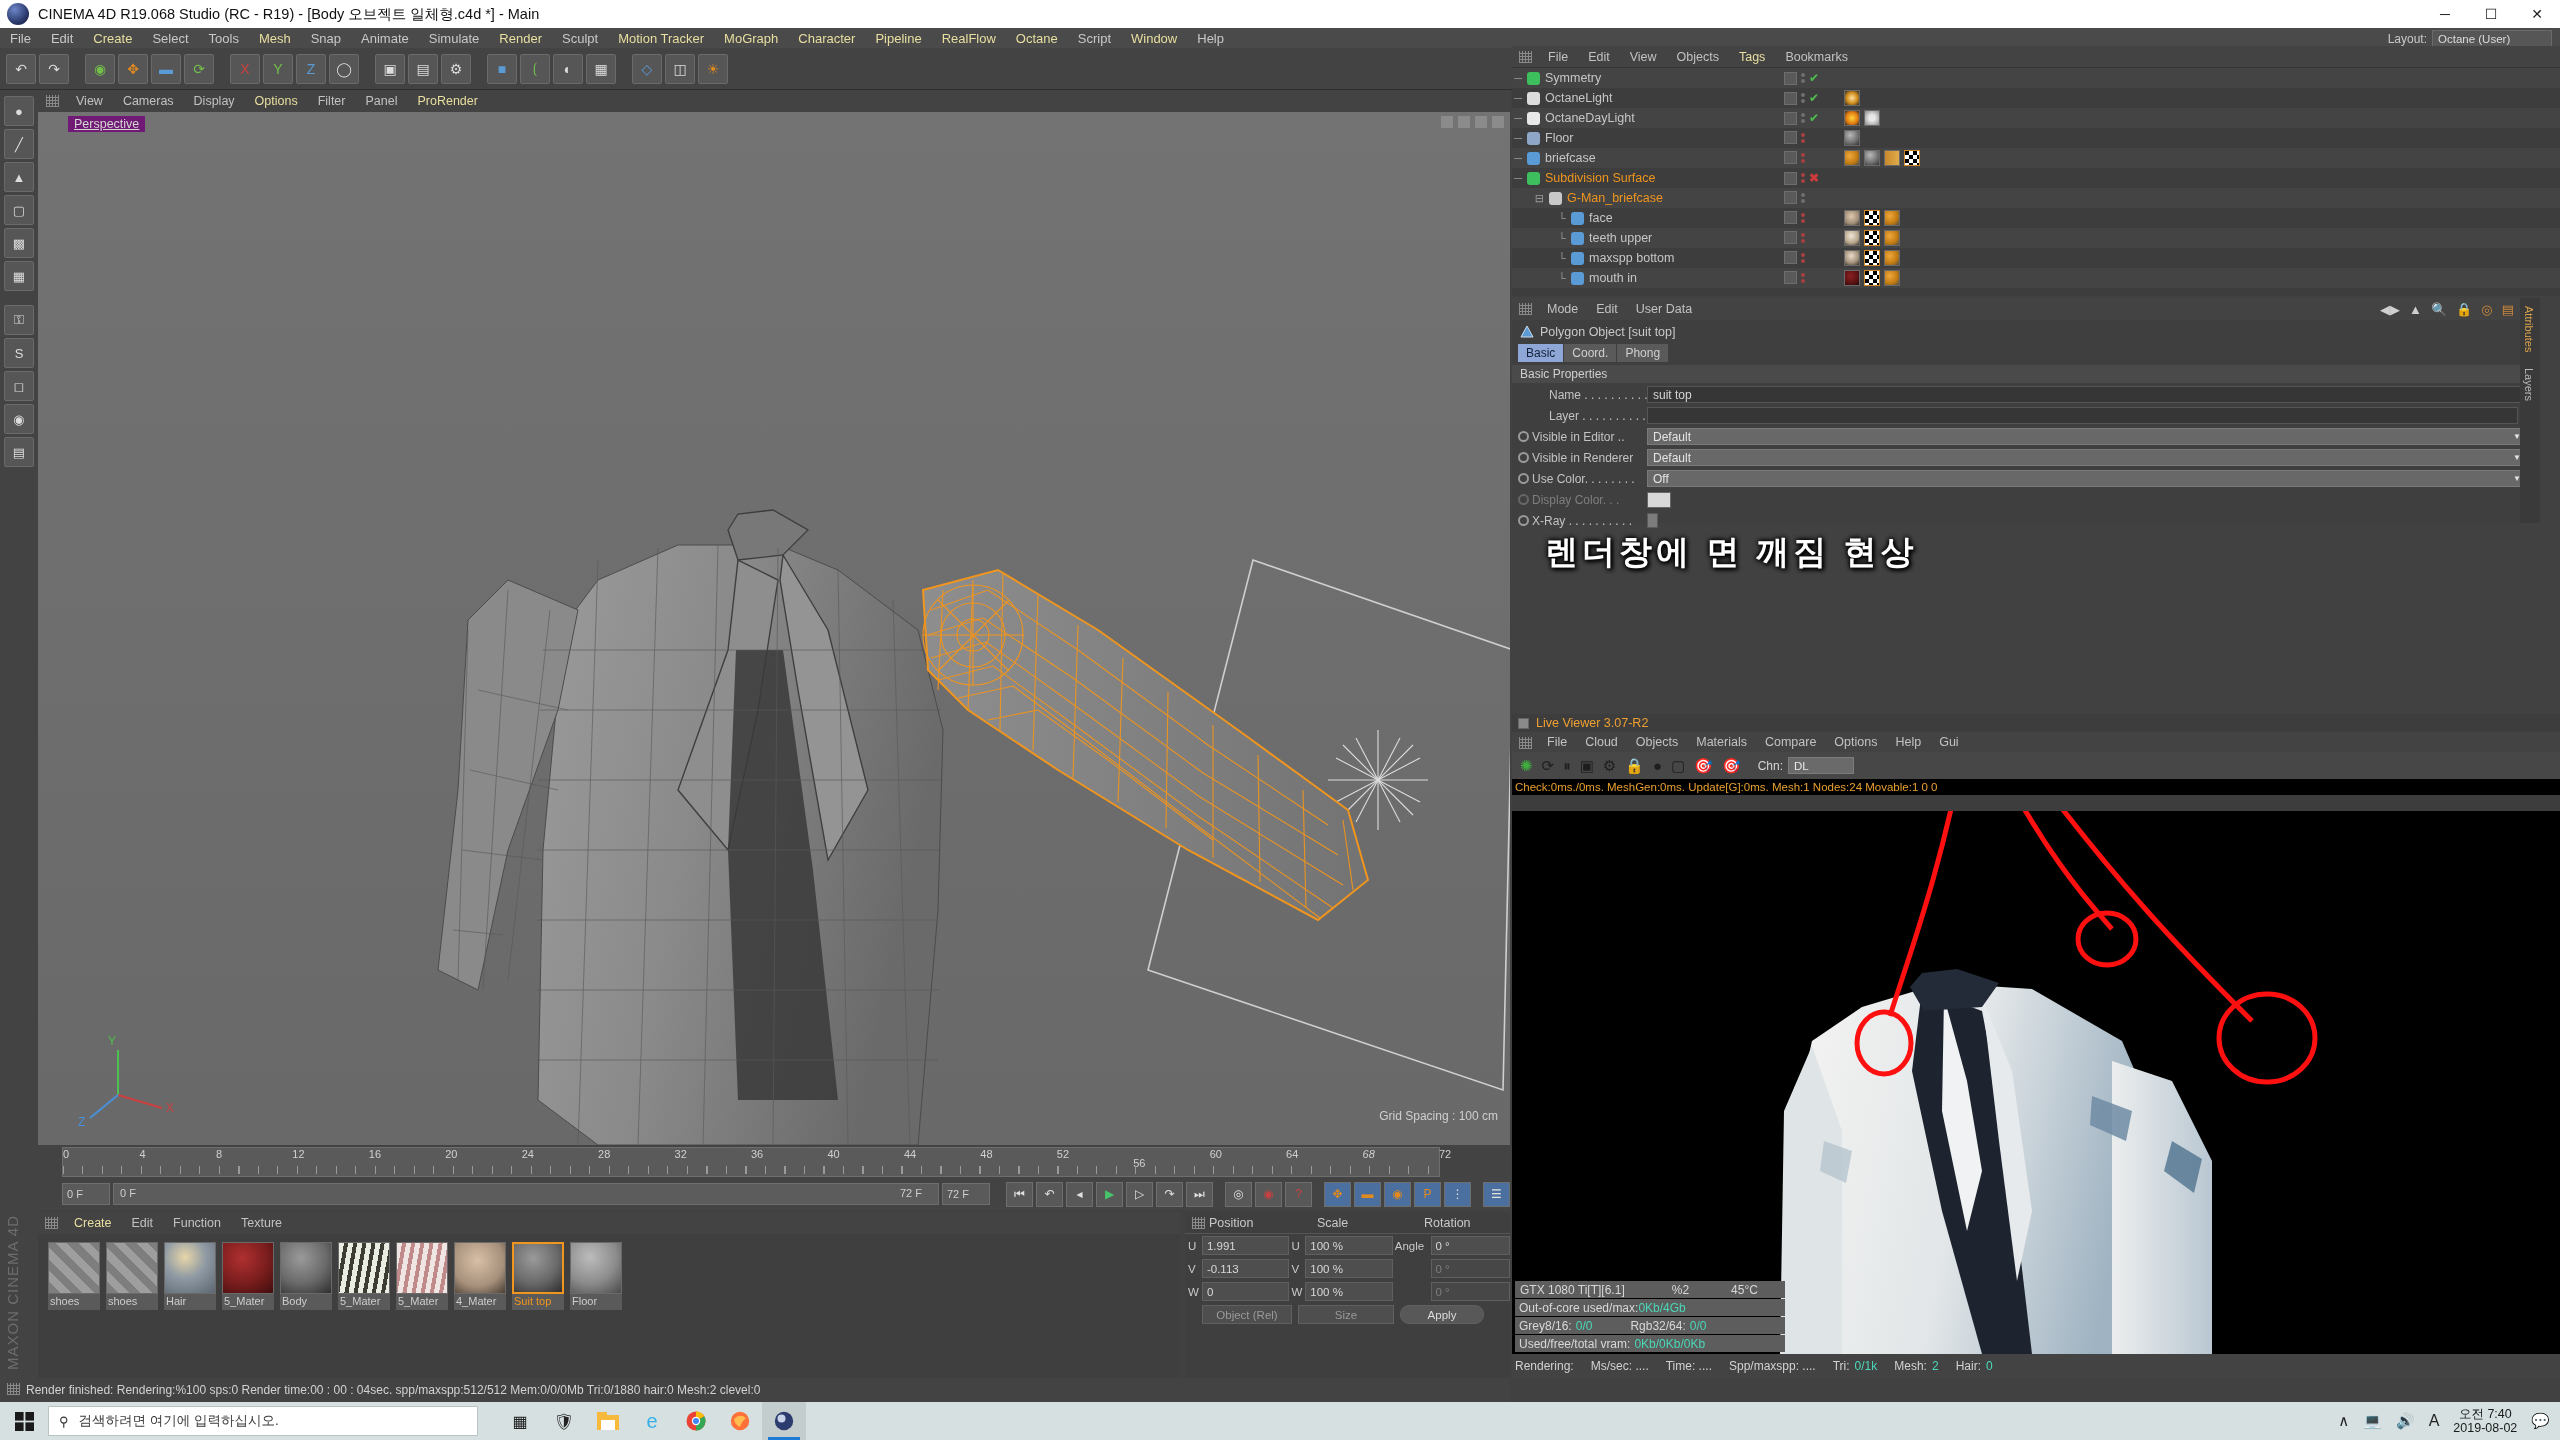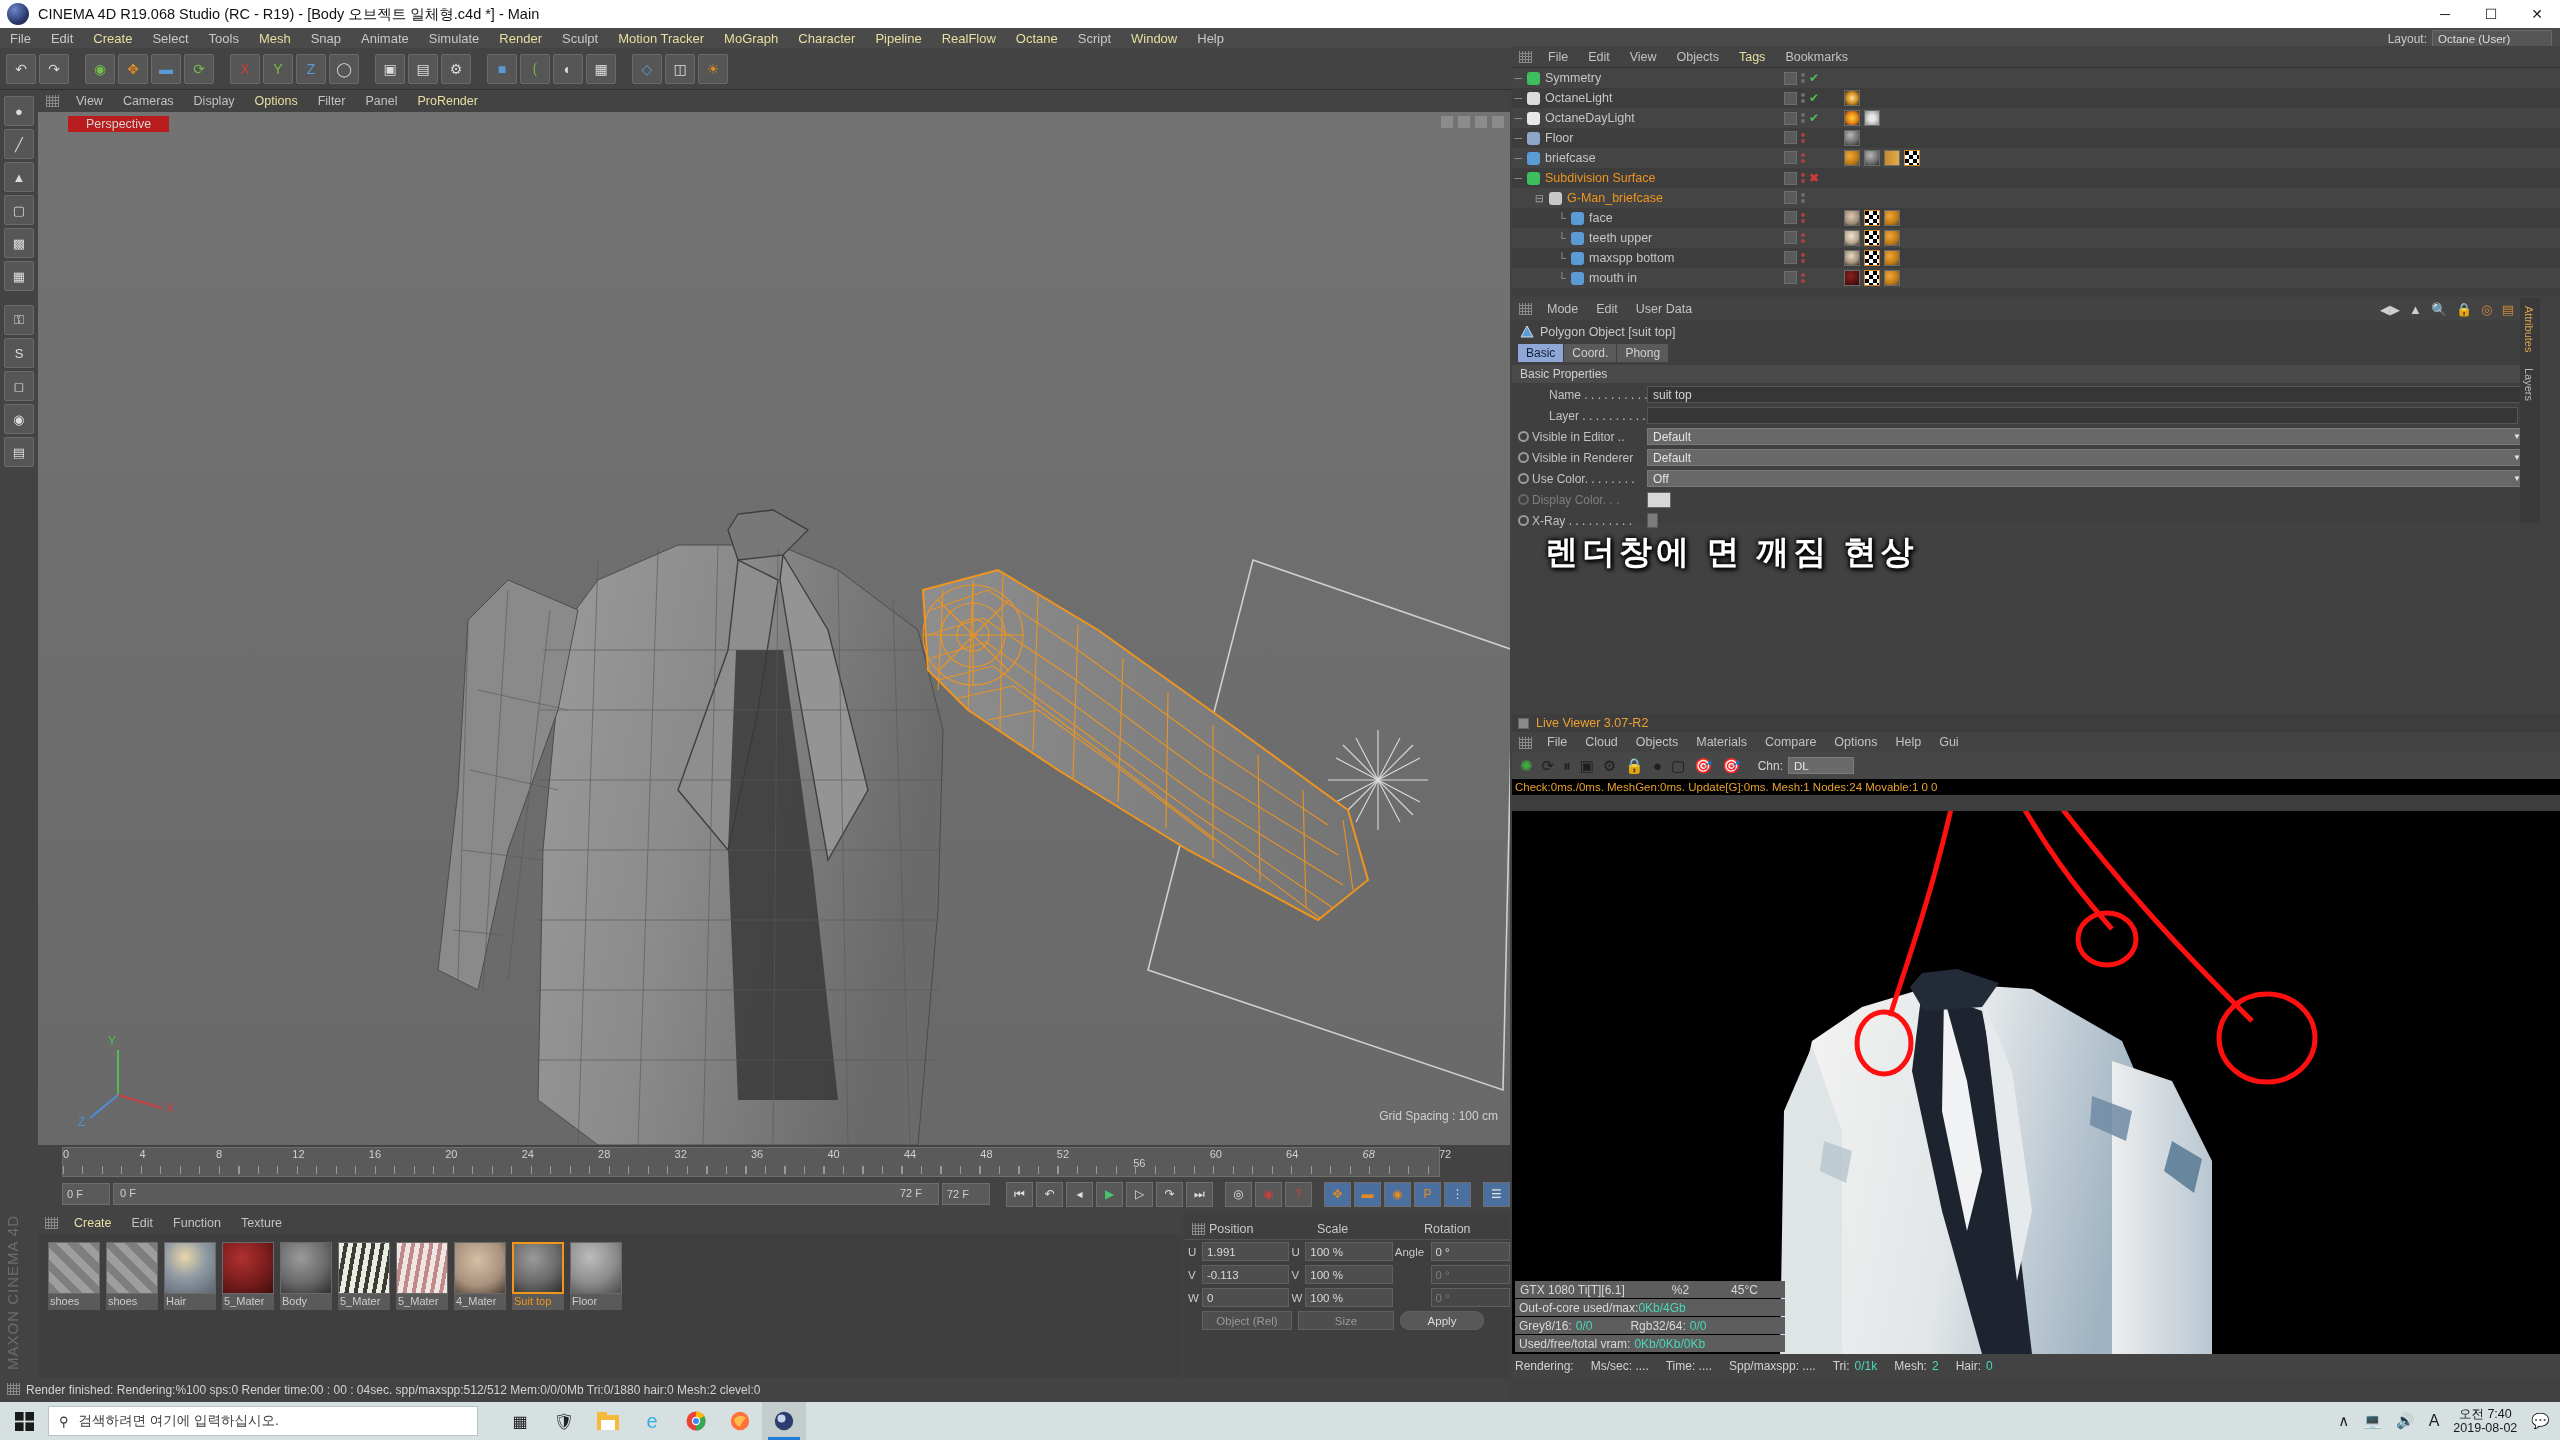--- a/index.html
+++ b/index.html
@@ -51,21 +51,21 @@
   .viewport { position:absolute; left:38px; top:90px; width:1472px; height:1055px;
     background:#6e6e6e; overflow:hidden; }
   .vp-menu { position:absolute; left:0; top:0; width:100%; height:22px;
     background:#434343; display:flex; align-items:center; padding-left:28px; }
   .vp-menu .mi { font-size:12.5px; color:#c2c2c2; padding:0 10px; }
   .vp-menu .mi.hi { color:#e8dfa0; }
   .vp-gripper { position:absolute; left:8px; top:5px; width:13px; height:12px;
     background:repeating-linear-gradient(0deg,#8a8a8a 0 1px,transparent 1px 3px),
                repeating-linear-gradient(90deg,#8a8a8a 0 1px,transparent 1px 3px); }
   .vp-persp { position:absolute; left:30px; top:26px; font-size:12.5px;
-    color:#d4d4d4; background:#b91c1c; padding:1px 18px; }
+    color:#d4d4d4; background:#701a75; padding:1px 6px;text-decoration:underline; }
   .vp-gridinfo { position:absolute; right:12px; bottom:22px; font-size:12px;
     color:#cfcfcf; }
   .vp-nav { position:absolute; right:6px; top:26px; display:flex; gap:5px; }
   .vp-nav span { width:12px; height:12px; background:#8b8b8b; }
 
   
   .timeline { position:absolute; left:38px; top:1145px; width:1472px; height:65px;
     background:#434343; }
   .tl-ruler { position:absolute; left:0; top:0; width:100%; height:33px; }
   .tl-rulerbg { position:absolute; left:24px; top:2px; right:70px; height:30px;
@@ -100,21 +100,21 @@
     overflow:hidden; }
   .mat .lbl { font-size:11px; color:#cdcdcd; background:#5a5a5a; padding:1px 2px;
     white-space:nowrap; overflow:hidden; text-overflow:clip; height:16px; }
   .mat.sel .sw { border:2px solid #f0951e; }
   .mat.sel .lbl { color:#f0951e; }
 
   
   .coord { position:absolute; left:1185px; top:1212px; width:325px; height:166px;
     background:#3f3f3f; }
   .coord-hdr { display:flex; height:22px; align-items:center; padding-left:24px;
-    position:relative; border-bottom:1px solid #555;margin-top:6px; }
+    position:relative; border-bottom:1px solid #555; }
   .coord-hdr span { font-size:12.5px; color:#c9c9c9; }
   .coord-row { display:flex; align-items:center; height:23px; gap:2px; padding-left:3px; }
   .cl { font-size:11.5px; color:#c9c9c9; width:12px; }
   .cl.w { width:34px; }
   .cfield { height:19px; background:#4e4e4e; border:1px solid #606060;
     font-size:11.5px; color:#d8d8d8; display:flex; align-items:center;
     padding-left:4px; position:relative; }
   .cfield.dim { color:#7d7d7d; background:#474747; }
   .cbtn { height:19px; background:#4e4e4e; border:1px solid #606060; font-size:11.5px;
     color:#9a9a9a; display:flex; align-items:center; justify-content:center; }

